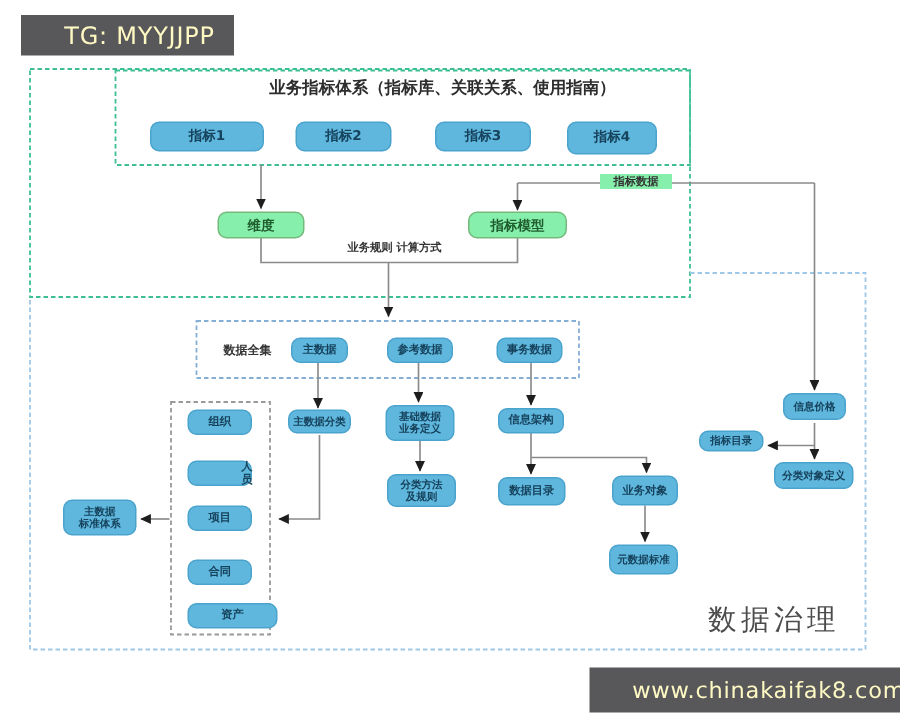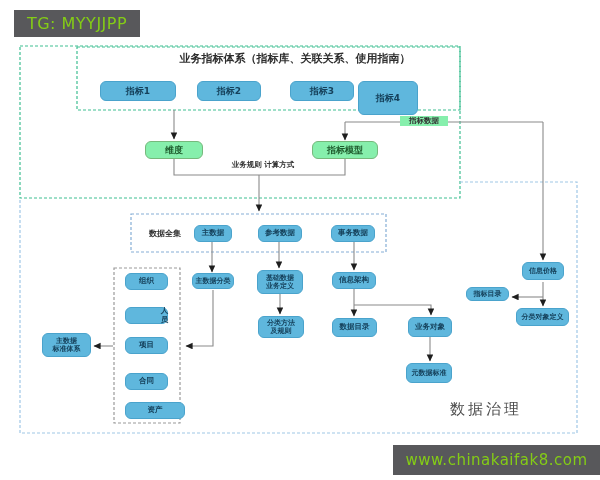--- a/index.html
+++ b/index.html
@@ -14,27 +14,27 @@
     color:#16425c;font-weight:600;text-align:center;white-space:pre-line;
     line-height:1.15;box-sizing:border-box;
   }
   .node-green{
     position:absolute;display:flex;align-items:center;justify-content:center;
     background:#86efac;border:1px solid #76b97c;border-radius:6px;
     color:#1f5c2e;font-weight:700;text-align:center;box-sizing:border-box;
   }
   .lbl{position:absolute;color:#333;font-weight:700;text-align:center;}
   .banner{
-    position:absolute;background:#58585b;color:#84cc16;
-    display:flex;align-items:center;justify-content:center;letter-spacing:0.5px;
+    position:absolute;background:#58585b;color:#fef9c3;
+    display:flex;align-items:center;justify-content:center;letter-spacing:0.5px;padding-left:16px;
   }
   #title{position:absolute;color:#2d2d2d;font-weight:700;text-align:center;font-size:11px;}
   #governance{
-    position:absolute;color:#4c4c4c;font-size:15px;letter-spacing:3px;
-    text-align:left;font-weight:500;
+    position:absolute;color:#4c4c4c;font-size:19px;letter-spacing:3px;
+    text-align:right;font-weight:500;
   }
 </style>
 </head>
 <body>
 
 <div id="stage">
 
   <svg id="connectors" viewBox="0 0 600 480" xmlns="http://www.w3.org/2000/svg">
     <defs>
       <marker id="arr" markerWidth="7" markerHeight="7" refX="6" refY="3" orient="auto">
@@ -72,21 +72,21 @@
   </svg>
 
   <div class="banner" style="left:14px;top:10px;width:126px;height:27px;font-size:16px;">TG: MYYJJPP</div>
   <div class="banner" style="left:393px;top:445px;width:207px;height:30px;font-size:15px;">www.chinakaifak8.com</div>
 
   <div id="title" style="left:110px;top:51px;width:370px;">业务指标体系（指标库、关联关系、使用指南）</div>
 
   <div class="node-blue" style="left:100px;top:81px;width:76px;height:20px;font-size:9px;">指标1</div>
   <div class="node-blue" style="left:197px;top:81px;width:64px;height:20px;font-size:9px;">指标2</div>
   <div class="node-blue" style="left:290px;top:81px;width:64px;height:20px;font-size:9px;">指标3</div>
-  <div class="node-blue" style="left:358px;top:81px;width:60px;height:34px;font-size:9px;">指标4</div>
+  <div class="node-blue" style="left:378px;top:81px;width:60px;height:22px;font-size:9px;">指标4</div>
 
   <div class="node-green" style="left:145px;top:141px;width:58px;height:18px;font-size:9px;">维度</div>
   <div class="node-green" style="left:312px;top:141px;width:66px;height:18px;font-size:9px;">指标模型</div>
 
   <div class="lbl" style="left:210px;top:160px;width:106px;font-size:7.5px;">业务规则 计算方式</div>
   <div class="lbl" style="left:400px;top:116px;width:48px;font-size:7.5px;background:#86efac;">指标数据</div>
   <div class="lbl" style="left:147px;top:228px;width:36px;font-size:8px;">数据全集</div>
 
   <div class="node-blue" style="left:194px;top:225px;width:38px;height:17px;font-size:7.5px;">主数据</div>
   <div class="node-blue" style="left:258px;top:225px;width:44px;height:17px;font-size:7.5px;">参考数据</div>

